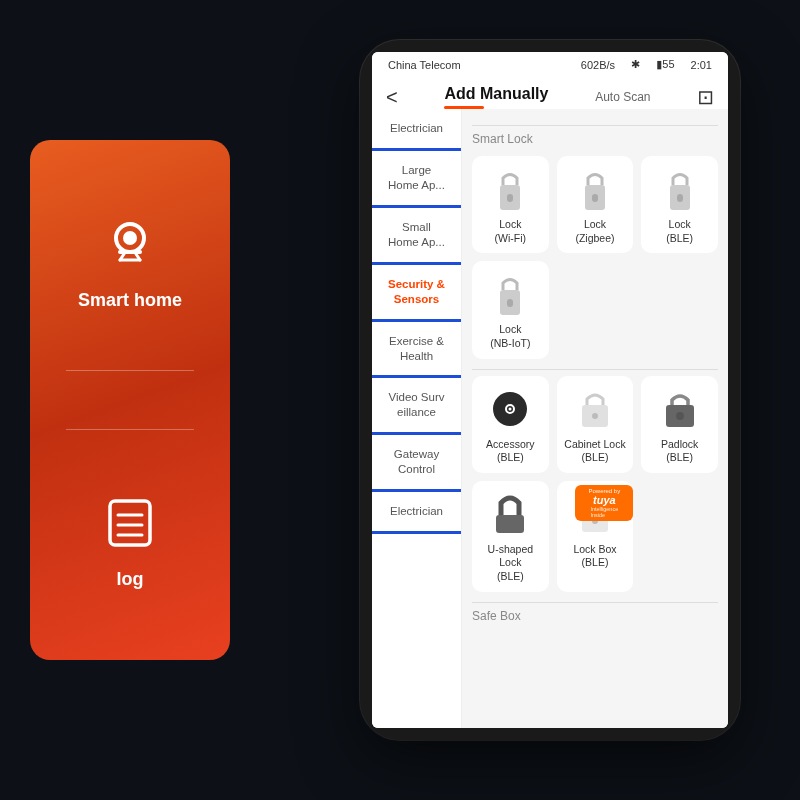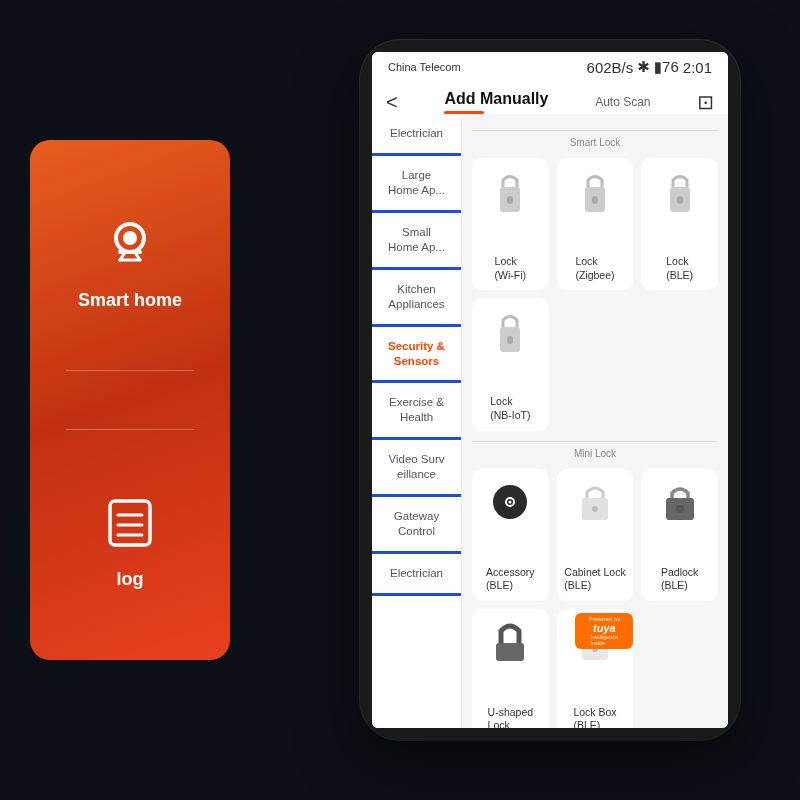--- a/index.html
+++ b/index.html
@@ -110,21 +110,21 @@
       background: white;
       padding: 6px 16px;
       display: flex;
       justify-content: space-between;
       align-items: center;
       font-size: 11px;
       font-weight: 500;
     }
 
     .status-left { color: #333; }
-    .status-right { display: flex; align-items: center; gap: 4px; color: #333; font-size: 15px; }
+    .status-right { display: flex; align-items: center; gap: 16px; color: #333; font-size: 11px; }
 
     
     .app-header {
       background: white;
       padding: 8px 14px 0;
       display: flex;
       align-items: center;
       justify-content: space-between;
     }
 
@@ -201,22 +201,21 @@
     .main-content {
       flex: 1;
       overflow-y: auto;
       padding: 10px 10px;
       background: #f5f5f5;
     }
 
     .main-content::-webkit-scrollbar { display: none; }
 
     .section-title {
-      text-align: center;
-      font-size: 10px;
+      font-size: 12px;
       color: #888;
       margin: 6px 0 10px;
     }
 
     .section-divider {
       height: 1px;
       background: #ddd;
       margin: 6px 0;
     }
 
@@ -241,22 +240,22 @@
       width: 36px;
       height: 46px;
       display: flex;
       align-items: center;
       justify-content: center;
     }
 
     .device-label {
       font-size: 10.5px;
       color: #333;
+      text-align: center;
       line-height: 1.3;
-      margin-top: 35px;
     }
 
     
     .accessory-icon {
       width: 34px;
       height: 34px;
       background: #2a2a2a;
       border-radius: 50%;
       display: flex;
       align-items: center;
@@ -342,42 +341,41 @@
 
   <div class="phone-wrapper">
     <div class="phone-frame">
       <div class="phone-screen">
 
         <div class="status-bar">
           <span class="status-left">China Telecom</span>
           <span class="status-right">
             <span>602B/s</span>
             <span>✱</span>
-            <span>▮76</span>
+            <span>▮55</span>
             <span>2:01</span>
           </span>
         </div>
 
         <div class="app-header">
           <span class="header-back">&lt;</span>
           <div class="header-title-area">
             <span class="header-title">Add Manually</span>
             <div class="header-underline"></div>
           </div>
           <span class="header-autoscan">Auto Scan</span>
           <span class="header-scan-icon">⊡</span>
         </div>
 
         <div class="content-area">
 
           <div class="sidebar">
             <div class="sidebar-item">Electrician</div>
             <div class="sidebar-item">Large<br>Home Ap...</div>
             <div class="sidebar-item">Small<br>Home Ap...</div>
-            <div class="sidebar-item">Kitchen<br>Appliances</div>
             <div class="sidebar-item active">Security &amp;<br>Sensors</div>
             <div class="sidebar-item">Exercise &amp;<br>Health</div>
             <div class="sidebar-item">Video Surv<br>eillance</div>
             <div class="sidebar-item">Gateway<br>Control</div>
             <div class="sidebar-item">Electrician</div>
           </div>
 
           <div class="main-content">
 
             <div class="section-divider"></div>
@@ -424,21 +422,20 @@
                     <rect x="1" y="18" width="20" height="25" rx="3" fill="#ccc"></rect>
                     <path d="M4 18 V11 Q11 4 18 11 V18" fill="none" stroke="#bbb" stroke-width="3"></path>
                     <rect x="8" y="27" width="6" height="8" rx="3" fill="#aaa"></rect>
                   </svg>
                 </div>
                 <span class="device-label">Lock<br>(NB-IoT)</span>
               </div>
             </div>
 
             <div class="section-divider"></div>
-            <div class="section-title">Mini Lock</div>
 
             <div class="device-grid">
 
               <div class="device-item">
                 <div class="device-icon">
                   <div class="accessory-icon">
                     <svg width="20" height="20" viewBox="0 0 20 20">
                       <circle cx="10" cy="10" r="4" fill="none" stroke="white" stroke-width="2"></circle>
                       <circle cx="10" cy="10" r="1.5" fill="white"></circle>
                     </svg>

